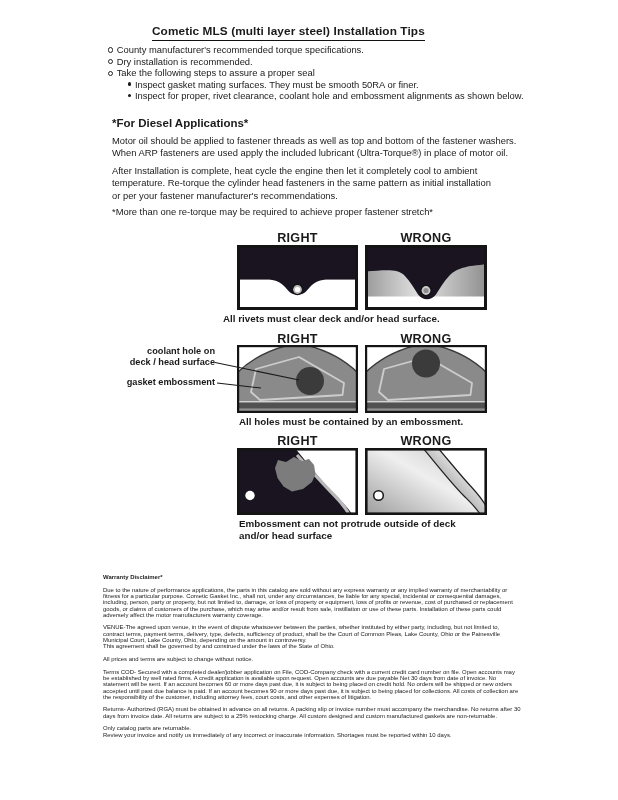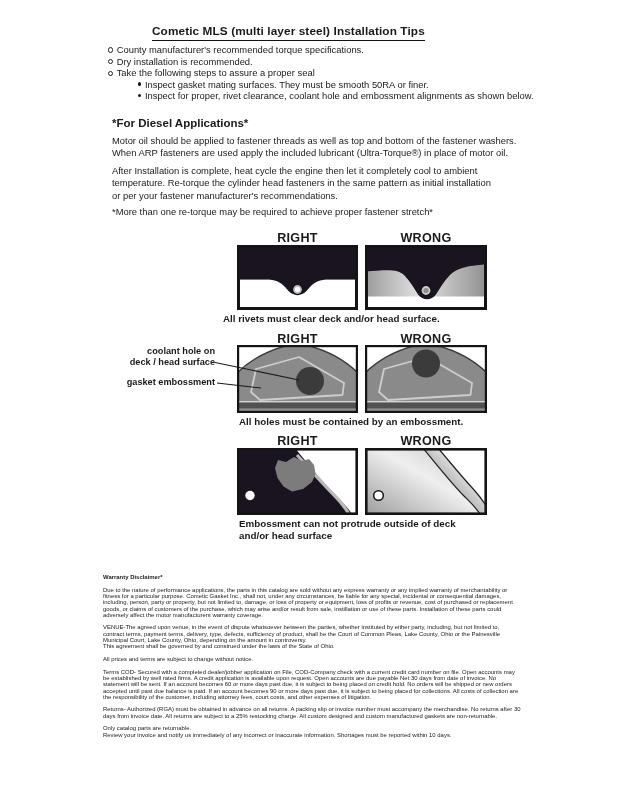--- a/index.html
+++ b/index.html
@@ -5,21 +5,21 @@
   html,body{margin:0;padding:0;background:#fff;}
   .page{position:relative;width:618px;height:800px;background:#ffffff;overflow:hidden;
         font-family:"Liberation Sans",sans-serif;color:#1a1a1a;}
   .abs{position:absolute;}
   .title{left:112px;top:24px;font-size:11.8px;font-weight:700;letter-spacing:0.1px;
          border-bottom:1.6px solid #111;padding-bottom:1.5px;margin-left:40px;}
   .tips{left:108px;top:44px;font-size:9.4px;line-height:11.6px;}
   .tip-row{display:flex;align-items:flex-start;}
   .m-open{flex:0 0 auto;width:3.2px;height:3.2px;border:1px solid #222;border-radius:50%;margin:3.4px 3.5px 0 0;}
   .m-fill{flex:0 0 auto;width:3.4px;height:3.4px;background:#1a1a1a;border-radius:50%;margin:3.6px 3.5px 0 0;}
-  .sub{margin-left:30px;}
+  .sub{margin-left:20px;}
   .h-diesel{left:112px;top:117px;font-size:11.5px;font-weight:700;}
   .para{left:112px;width:432px;font-size:9.4px;line-height:12.3px;white-space:pre-line;}
   .hdr{font-size:12.6px;font-weight:700;text-align:center;letter-spacing:0.3px;}
   .cap{font-size:9.8px;font-weight:700;line-height:11.5px;white-space:pre-line;}
   .ann{width:105px;text-align:right;font-size:9.2px;line-height:10.8px;white-space:pre-line;font-weight:bold;}
   .panel{display:block;}
   .warranty{left:103px;top:574px;width:419px;font-size:5.95px;line-height:6.35px;}
   .warranty p{margin:0 0 6.2px 0;white-space:pre-line;}
   .whead{font-weight:700;}
   .doccode{left:389px;top:806px;font-size:11.5px;color:#2b2b2b;letter-spacing:0.2px;}

